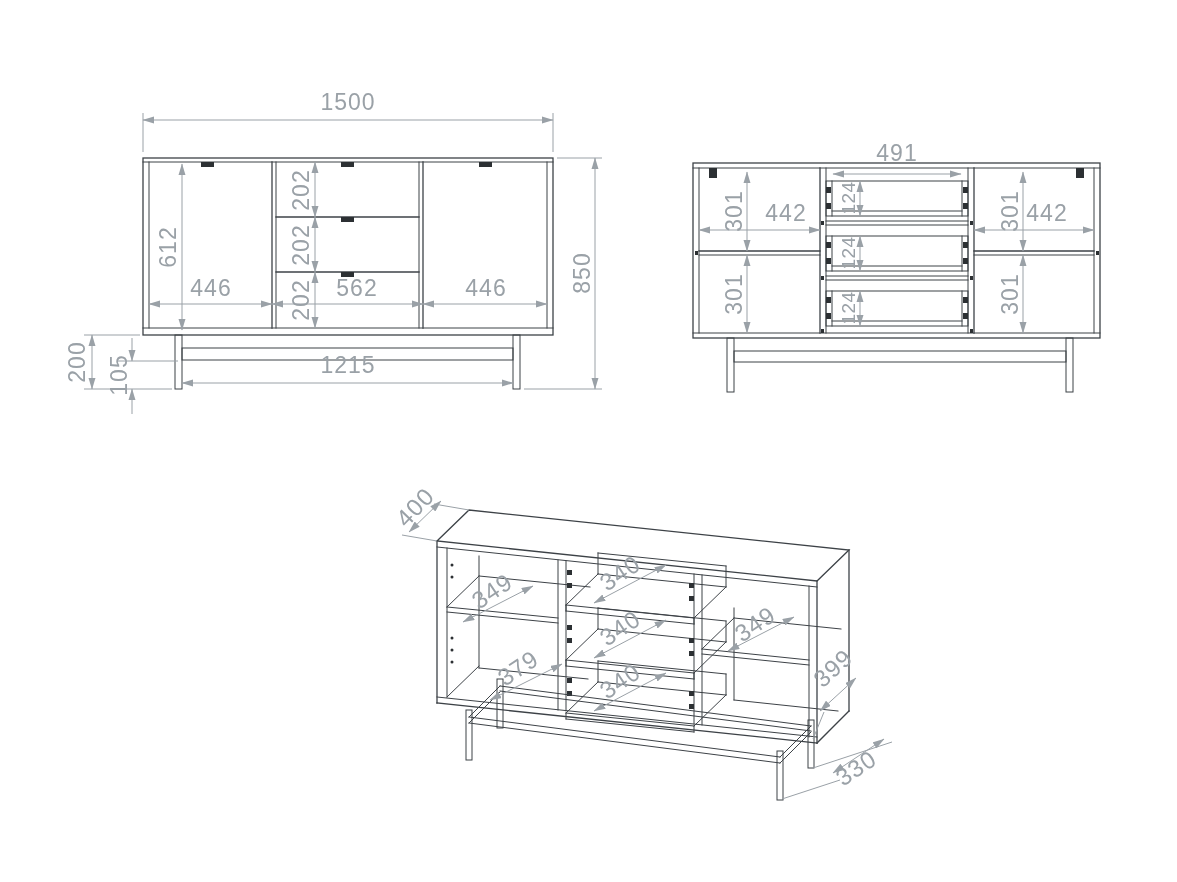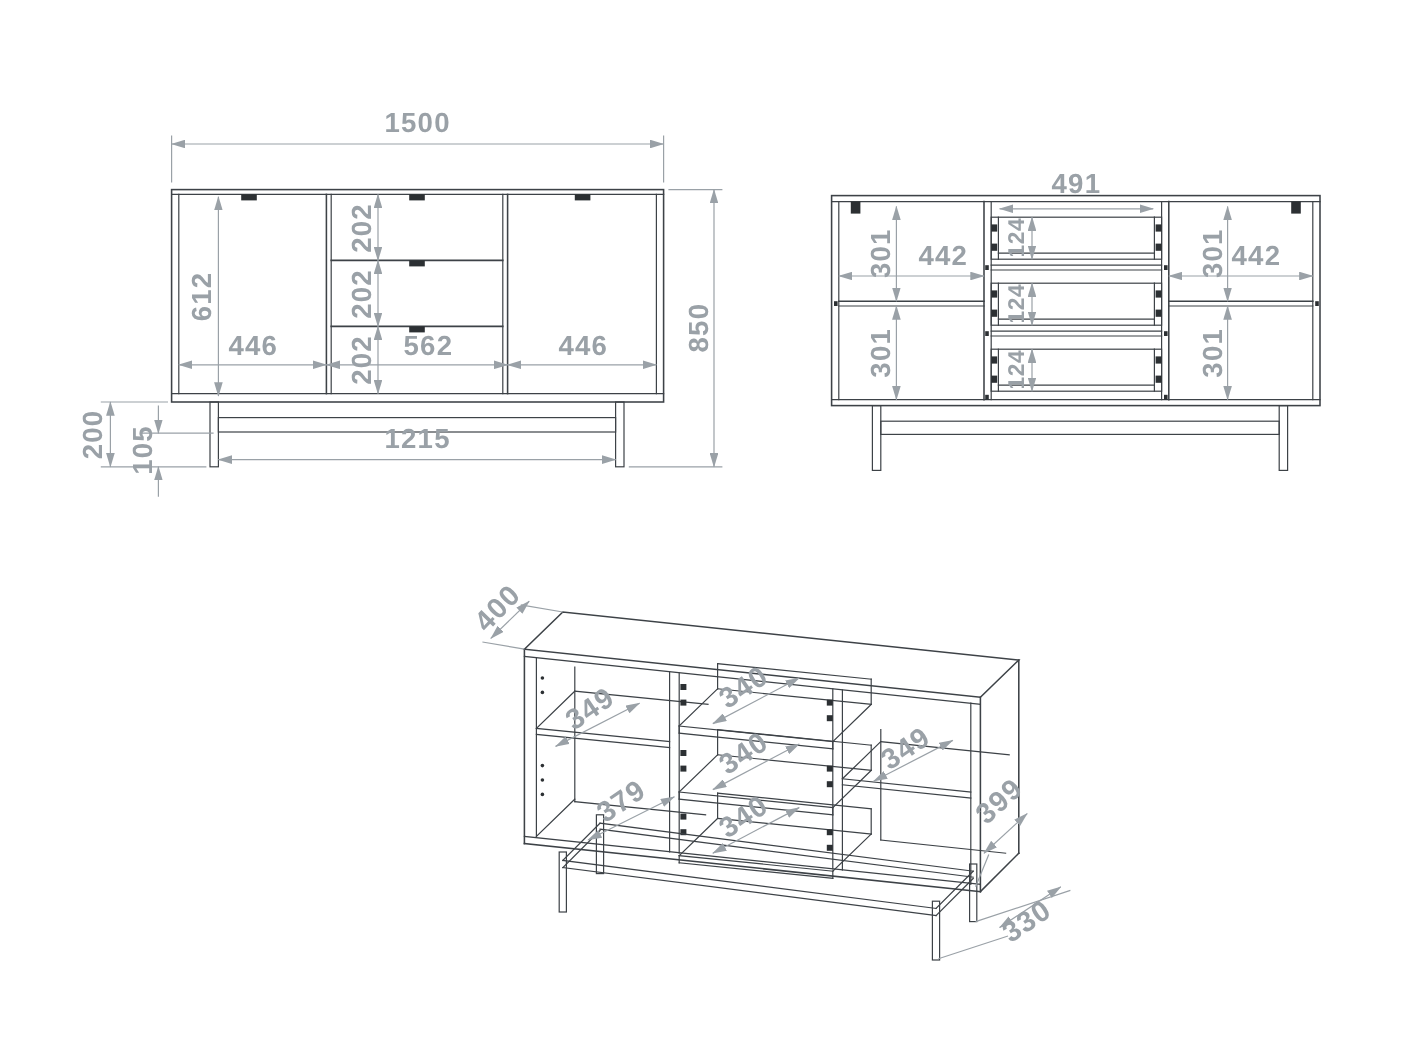--- a/index.html
+++ b/index.html
@@ -1,16 +1,16 @@
 <!DOCTYPE html>
 <html><head>
 <meta charset="utf-8">
 <style>
   html,body{margin:0;padding:0;background:#ffffff;}
-  #stage{position:relative;width:1177px;height:882px;background:#ffffff;overflow:hidden;font-weight:bold;}
+  #stage{position:relative;width:1177px;height:882px;background:#ffffff;overflow:hidden;}
   svg{position:absolute;left:0;top:0;}
   text{font-family:"Liberation Sans", sans-serif;fill:#9aa1a7;}
   .dim-t{font-size:23px;letter-spacing:1px;}
   .dim-s{font-size:19px;letter-spacing:0.5px;}
   .dim-i{font-size:24px;letter-spacing:1px;}
   .ln{stroke:#3d4247;stroke-width:1.3;fill:none;stroke-linecap:square;}
   .ln2{stroke:#3d4247;stroke-width:1;fill:none;stroke-linecap:square;}
   .dk{fill:#2c3033;stroke:none;}
   .dm{stroke:#9aa1a7;stroke-width:1;fill:none;}
 </style>

